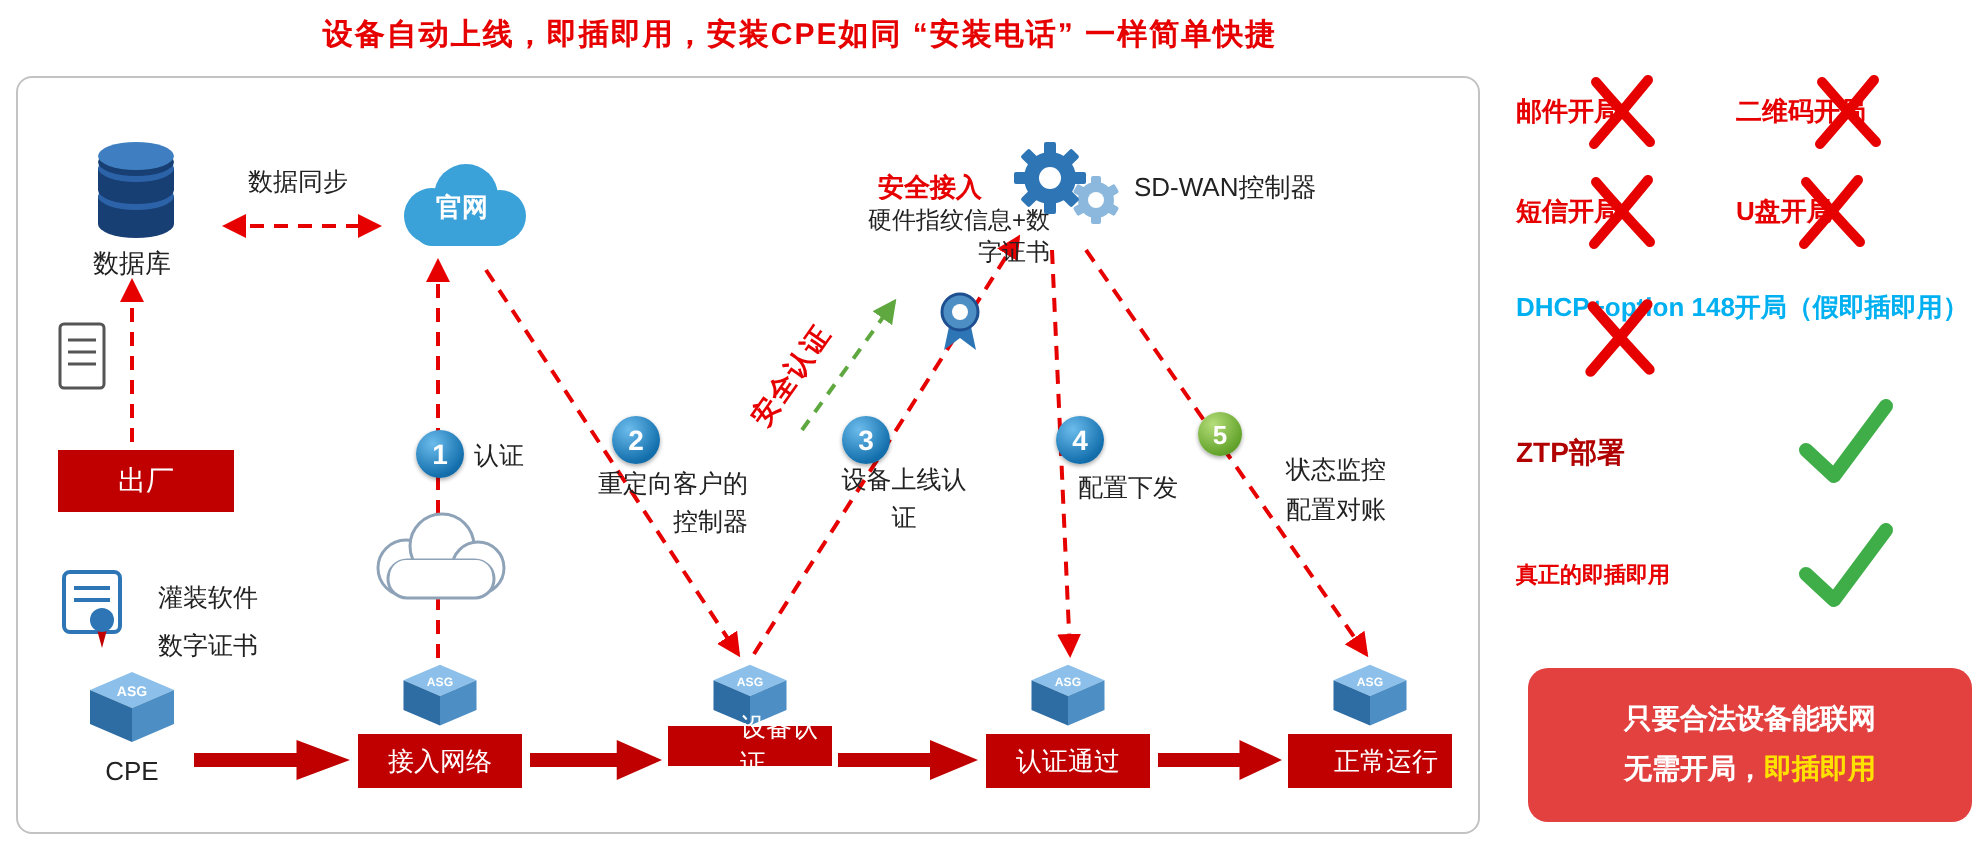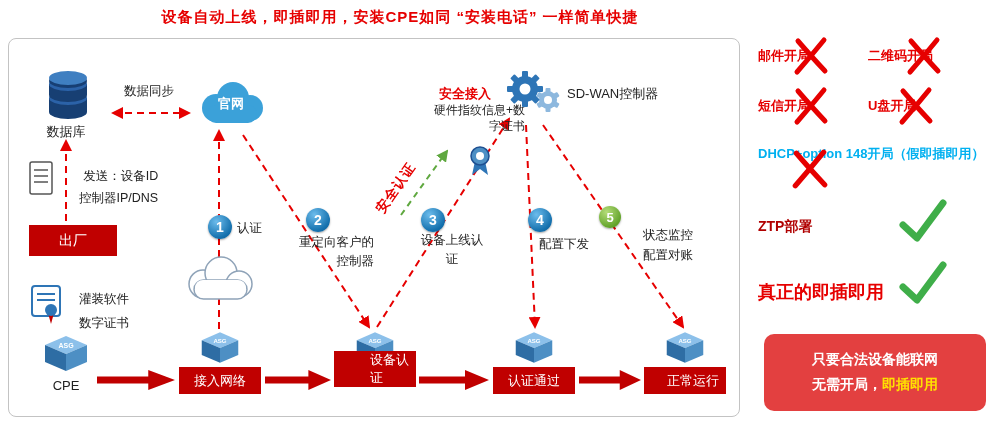--- a/index.html
+++ b/index.html
@@ -106,22 +106,20 @@
   <div class="abs cloud-text" style="left:186px; top:56px; width:72px;">官网</div>
 
   <span class="icon" style="left:20px; top:122px;">
     <svg width="24" height="34" viewBox="0 0 24 34">
       <rect x="1" y="1" width="22" height="32" rx="2" fill="#fff" stroke="#555" stroke-width="1.5"></rect>
       <line x1="5" y1="9" x2="19" y2="9" stroke="#555" stroke-width="1.5"></line>
       <line x1="5" y1="15" x2="19" y2="15" stroke="#555" stroke-width="1.5"></line>
       <line x1="5" y1="21" x2="19" y2="21" stroke="#555" stroke-width="1.5"></line>
     </svg>
   </span>
-  <div class="abs lbl pre" style="left:70px; top:126px; line-height:22px;">发送：设备ID
-控制器IP/DNS</div>
 
   <div class="abs red-box" style="left:20px; top:186px; width:88px; height:31px; font-size:14px;">出厂</div>
 
   <span class="icon" style="left:22px; top:246px;">
     <svg width="32" height="40" viewBox="0 0 32 40">
       <rect x="1" y="1" width="28" height="30" rx="3" fill="#fff" stroke="#2e75b6" stroke-width="2"></rect>
       <line x1="6" y1="9" x2="24" y2="9" stroke="#2e75b6" stroke-width="2"></line>
       <line x1="6" y1="15" x2="24" y2="15" stroke="#2e75b6" stroke-width="2"></line>
       <polygon points="17,28 20,39 23,28" fill="#c00000"></polygon>
       <circle cx="20" cy="25" r="6" fill="#2e75b6"></circle>
@@ -179,21 +177,21 @@
   <span class="icon" style="left:656px; top:292px;">
     <svg width="40" height="34" viewBox="0 0 46 38">
       <polygon points="23,1 44,10 23,19 2,10" fill="#8cc0ea"></polygon>
       <polygon points="2,10 23,19 23,36 2,27" fill="#2e6da4"></polygon>
       <polygon points="44,10 23,19 23,36 44,27" fill="#4d8fc4"></polygon>
       <text x="23" y="13" font-size="7" fill="#fff" text-anchor="middle" font-weight="bold">ASG</text>
     </svg>
   </span>
 
   <div class="abs red-box" style="left:170px; top:328px; width:82px; height:27px;">接入网络</div>
-  <div class="abs red-box" style="left:325px; top:312px; width:82px; height:36px;padding-left:36px;">设备认证</div>
+  <div class="abs red-box" style="left:325px; top:324px; width:82px; height:20px;padding-left:36px;">设备认证</div>
   <div class="abs red-box" style="left:484px; top:328px; width:82px; height:27px;">认证通过</div>
   <div class="abs red-box" style="left:635px; top:328px; width:82px; height:27px;padding-left:16px;">正常运行</div>
 
   <span class="icon" style="left:88px; top:330px;">
     <svg width="78" height="22" viewBox="0 0 70 22" preserveAspectRatio="none">
         <polygon points="0,7.5 46,7.5 46,1 70,11 46,21 46,14.5 0,14.5" fill="#c00000"></polygon>
       </svg>
   </span>
   <span class="icon" style="left:256px; top:330px;">
     <svg width="66" height="22" viewBox="0 0 70 22" preserveAspectRatio="none">
@@ -325,21 +323,21 @@
     </svg>
 </span>
 
 <div class="abs" style="left:758px; top:218px; font-size:14px; font-weight:bold; color:#b00000;">ZTP部署</div>
 <span class="abs icon" style="left:898px; top:198px;">
   <svg width="50" height="46" viewBox="0 0 50 46">
       <path d="M5 27 L19 40 L45 5" stroke="#3fae49" stroke-width="7" fill="none" stroke-linecap="round" stroke-linejoin="round"></path>
     </svg>
 </span>
 
-<div class="abs" style="left:758px; top:280px; font-size:18px; font-weight:bold; color:#e60000;">真正的即插即用</div>
+<div class="abs" style="left:758px; top:280px; font-size:11px; font-weight:bold; color:#e60000;">真正的即插即用</div>
 <span class="abs icon" style="left:898px; top:260px;">
   <svg width="50" height="46" viewBox="0 0 50 46">
       <path d="M5 27 L19 40 L45 5" stroke="#3fae49" stroke-width="7" fill="none" stroke-linecap="round" stroke-linejoin="round"></path>
     </svg>
 </span>
 
 <div class="abs banner" style="left:764px; top:334px; width:222px; height:77px;">
   <div>只要合法设备能联网</div>
   <div>
     <span>无需开局，</span><span class="hl">即插即用</span>

